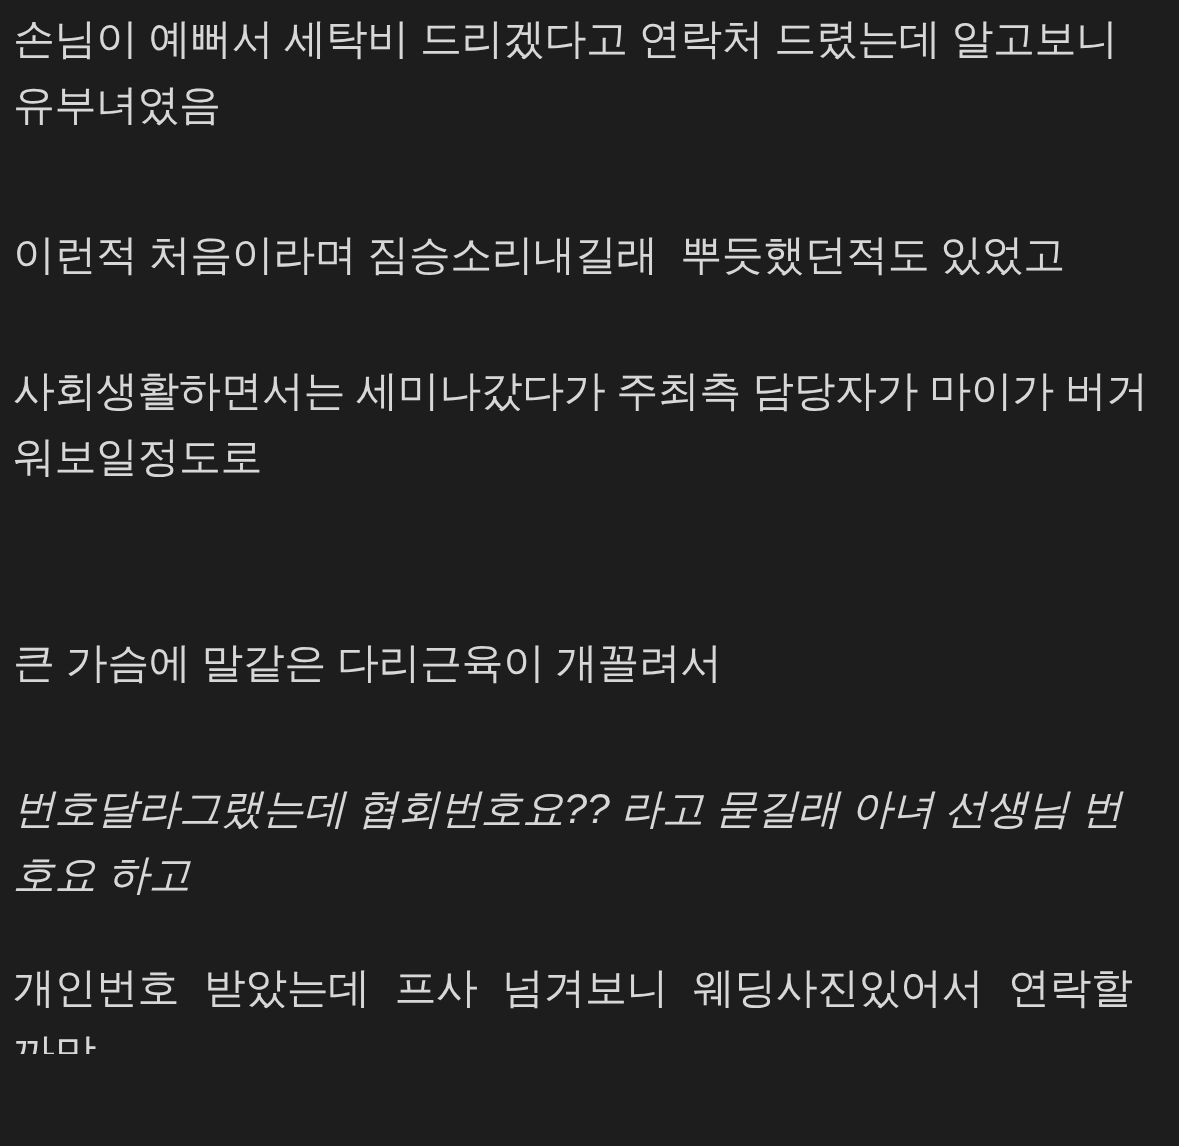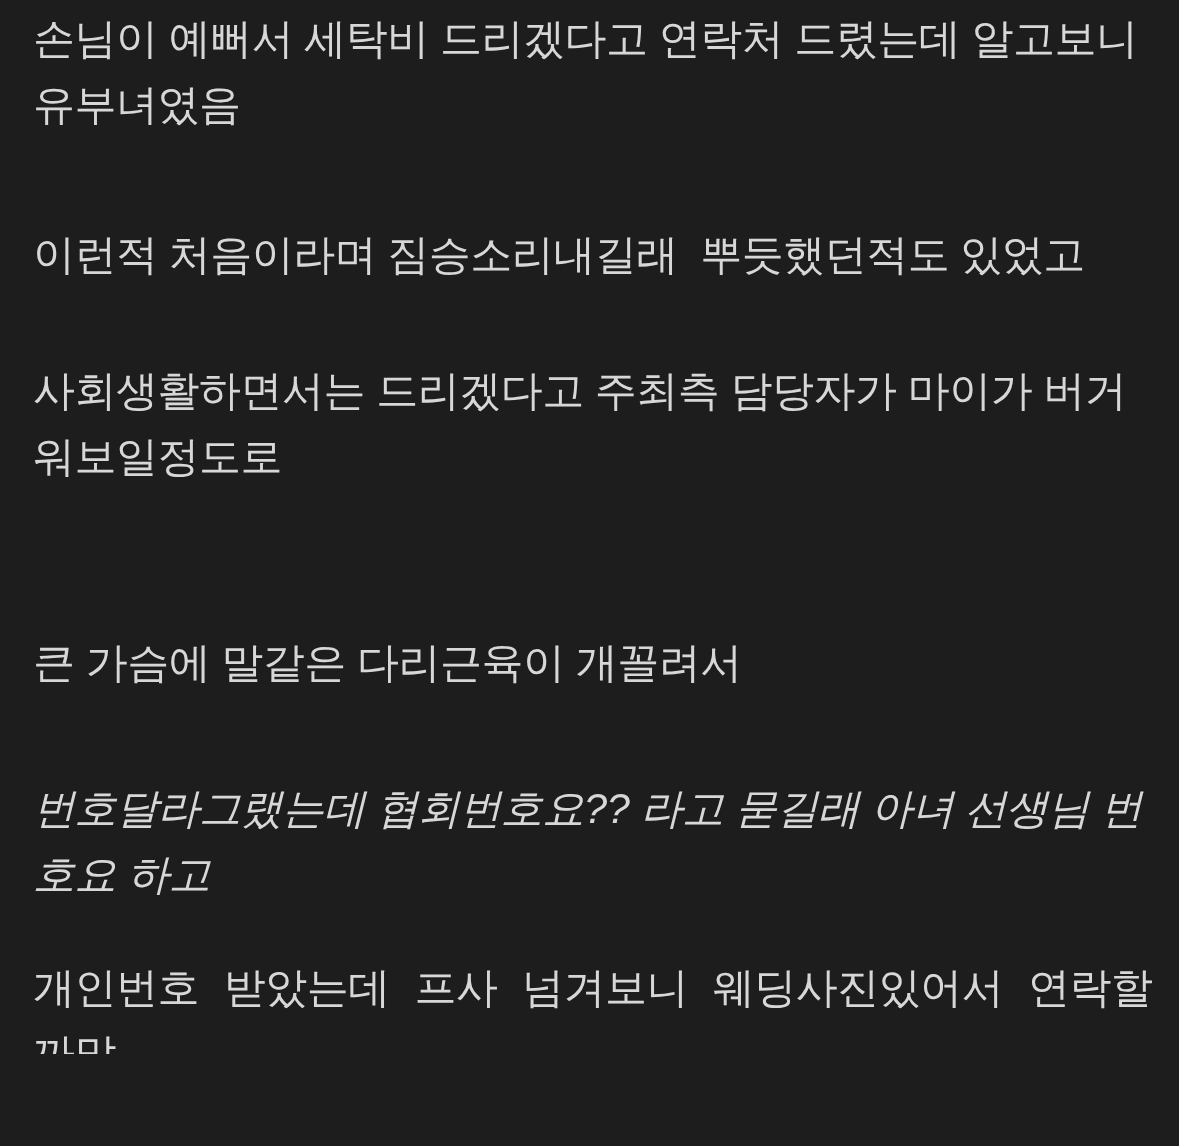--- a/index.html
+++ b/index.html
@@ -10,21 +10,21 @@
     width: 1179px;
     height: 1146px;
     overflow: hidden;
     background: #1d1d1e;
     font-family: "Liberation Sans", "DejaVu Sans", sans-serif;
   }
   .post-body {
     box-sizing: border-box;
     width: 1179px;
     height: 1054px;
-    padding: 6px 24px 0 33px;
+    padding: 6px 24px 0 13px;
     overflow: hidden;
   }
   .post-body p {
     margin: 0 0 70px 0;
     font-size: 42px;
     line-height: 66px;
     font-weight: 400;
     color: #d7d7d7;
     letter-spacing: -0.5px;
     white-space: pre-wrap;       
@@ -37,17 +37,17 @@
   .post-body p:nth-of-type(5) { margin-bottom: 50px; font-style: italic; }
   .post-body p:nth-of-type(6) { margin-bottom: 82px; font-family: Liberation Mono, monospace; }
   .post-body p:nth-of-type(7) { margin-bottom: 0; }
 </style>
 </head>
 <body>
 
 <div class="post-body">
   <p>손님이 예뻐서 세탁비 드리겠다고 연락처 드렸는데 알고보니 유부녀였음</p>
   <p>이런적 처음이라며 짐승소리내길래  뿌듯했던적도 있었고</p>
-  <p>사회생활하면서는 드리겠다고 주최측 담당자가 마이가 버거워보일정도로</p>
+  <p>사회생활하면서는 세미나갔다가 주최측 담당자가 마이가 버거워보일정도로</p>
   <p>큰 가슴에 말같은 다리근육이 개꼴려서</p>
   <p>번호달라그랬는데 협회번호요?? 라고 묻길래 아녀 선생님 번호요 하고</p>
   <p>개인번호 받았는데 프사 넘겨보니 웨딩사진있어서 연락할까말</p>
 </div>
 
 </body></html>

